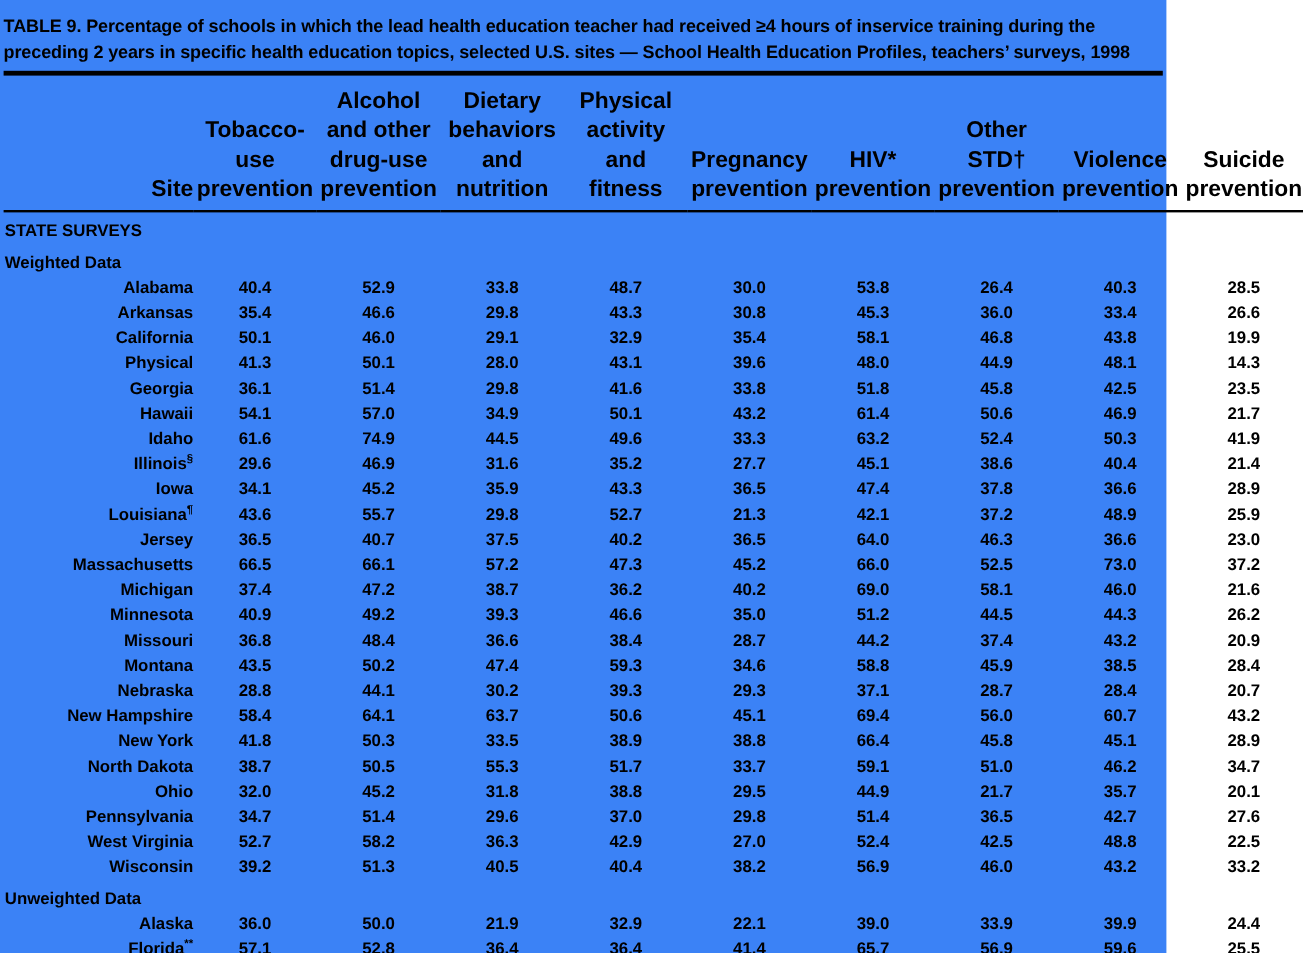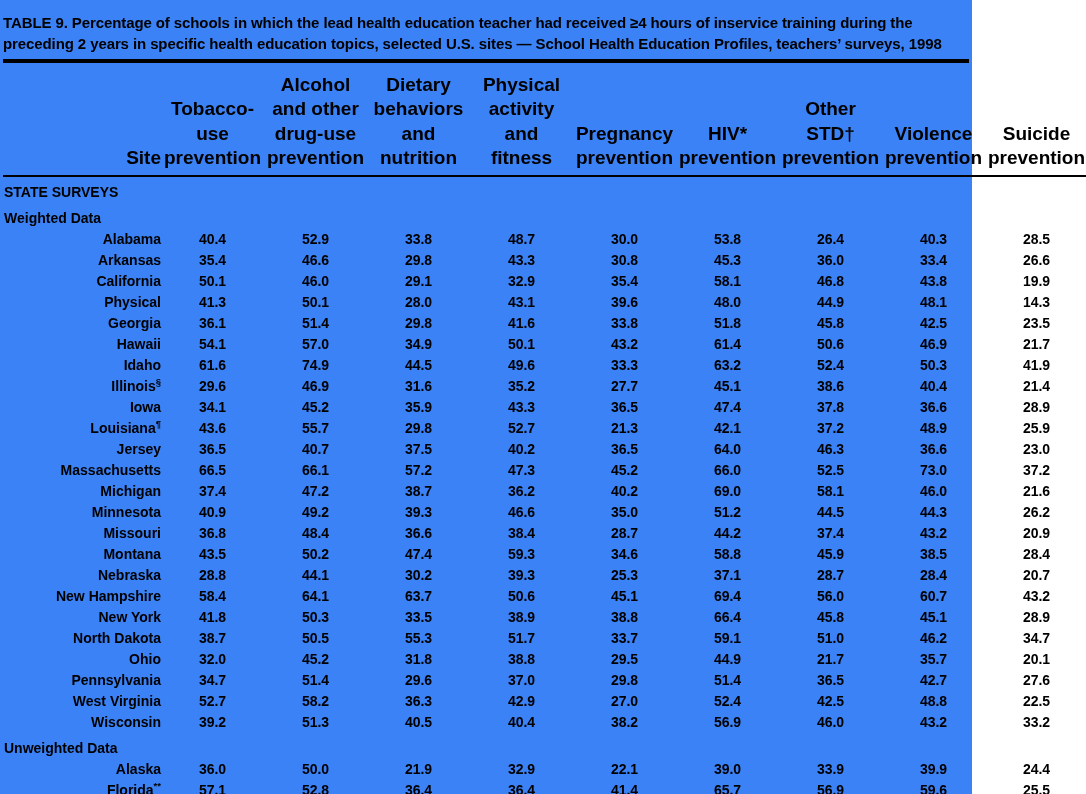--- a/index.html
+++ b/index.html
@@ -315,21 +315,21 @@
           <td class="value-cell">45.9</td>
           <td class="value-cell">38.5</td>
           <td class="value-cell">28.4</td>
         </tr>
         <tr>
           <td class="site-cell">Nebraska</td>
           <td class="value-cell">28.8</td>
           <td class="value-cell">44.1</td>
           <td class="value-cell">30.2</td>
           <td class="value-cell">39.3</td>
-          <td class="value-cell">25.3</td>
+          <td class="value-cell">29.3</td>
           <td class="value-cell">37.1</td>
           <td class="value-cell">28.7</td>
           <td class="value-cell">28.4</td>
           <td class="value-cell">20.7</td>
         </tr>
         <tr>
           <td class="site-cell">New Hampshire</td>
           <td class="value-cell">58.4</td>
           <td class="value-cell">64.1</td>
           <td class="value-cell">63.7</td>

